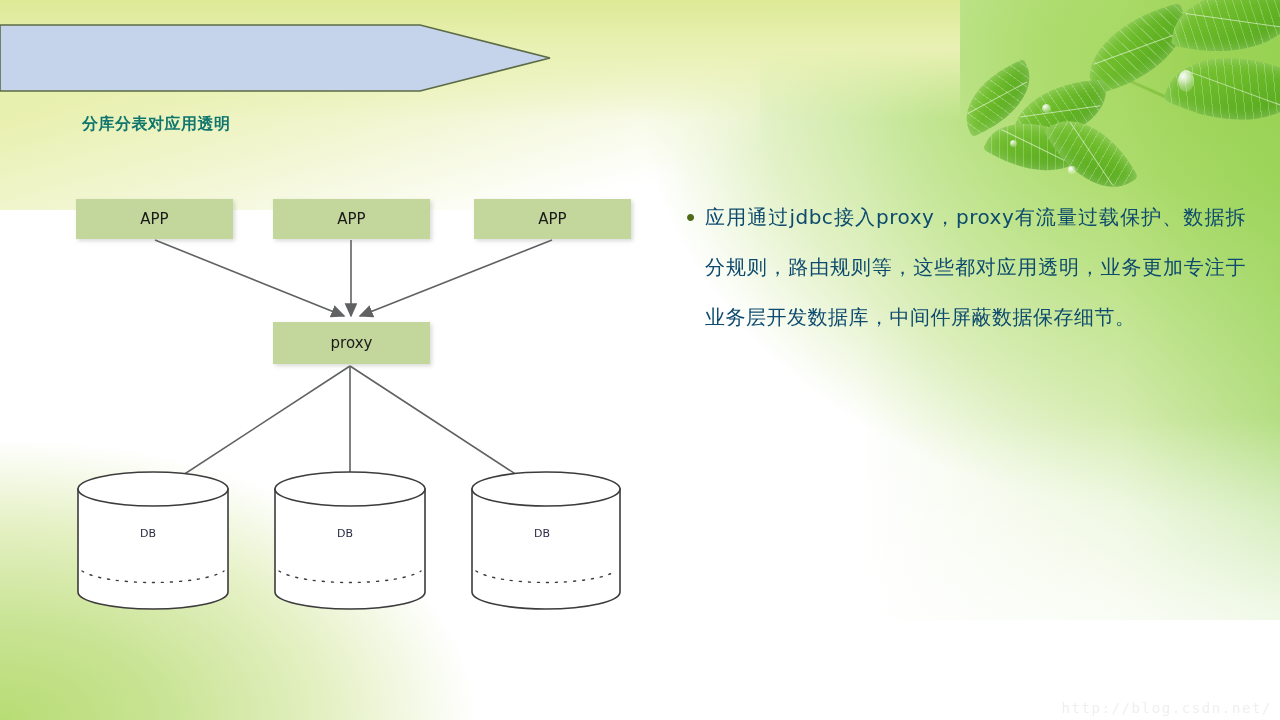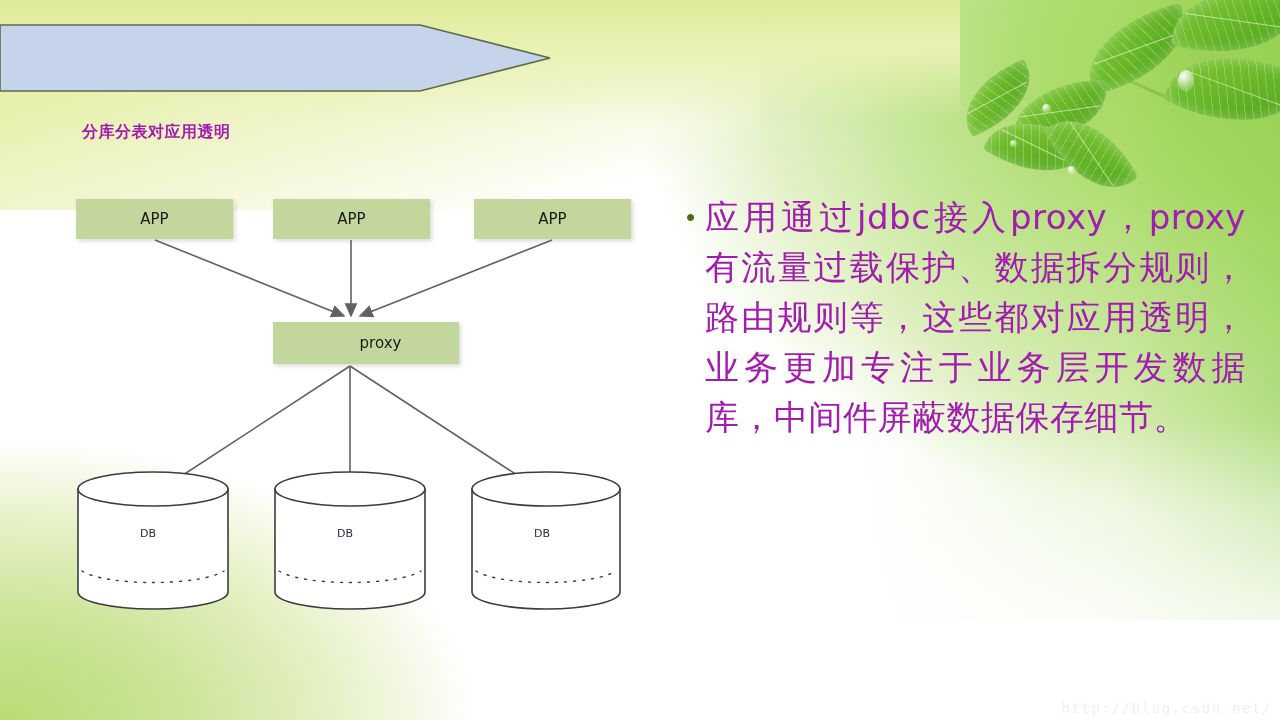--- a/index.html
+++ b/index.html
@@ -116,24 +116,24 @@
     color: #ffffff;
     letter-spacing: 3px;
     white-space: nowrap;
     text-shadow: 0 1px 0 rgba(120,140,170,.35);
     font-family: "DejaVu Sans", "Liberation Sans", sans-serif;
   }
 
   
   .subtitle {
     position: absolute;
-    left: 82px; top: 122px;
+    left: 82px; top: 114px;
     font-size: 16px;
     font-weight: bold;
-    color: #a21caf;
+    color: #0f766e;
     letter-spacing: .5px;
     white-space: nowrap;
     font-family: "DejaVu Sans", "Liberation Sans", sans-serif;
   }
 
   
   .diagram {
     position: absolute;
     left: 0; top: 0;
     width: 680px; height: 720px;
@@ -169,23 +169,23 @@
   }
   .bullet-dot {
     flex: 0 0 auto;
     font-size: 26px;
     line-height: 50px;
     color: #4f6b18;
     margin-right: 10px;
   }
   .bullet-text {
     flex: 1 1 auto;
-    font-size: 34px;
+    font-size: 20px;
     line-height: 50px;
-    color: #a21caf;
+    color: #0c4a6e;
     letter-spacing: .5px;
     text-align: justify;
     font-family: "DejaVu Sans", "Liberation Sans", sans-serif;
   }
 
   
   .watermark {
     position: absolute;
     right: 8px; bottom: 4px;
     font-size: 14px;
@@ -269,21 +269,21 @@
     <div class="node-box" style="left:76px; top:199px; width:157px; height:40px;">
       <span>APP</span>
     </div>
     <div class="node-box" style="left:273px; top:199px; width:157px; height:40px;">
       <span>APP</span>
     </div>
     <div class="node-box" style="left:474px; top:199px; width:157px; height:40px;">
       <span>APP</span>
     </div>
 
-    <div class="node-box" style="left:273px; top:322px; width:157px; height:42px;padding-left:29px;">
+    <div class="node-box" style="left:273px; top:322px; width:157px; height:42px;">
       <span>proxy</span>
     </div>
 
     <svg width="680" height="720" style="position:absolute;left:0;top:0;pointer-events:none;">
       <g stroke="#3c3c3c" stroke-width="1.6" fill="#ffffff">
         <path d="M78,489 L78,592 A75,17 0 0 0 228,592 L228,489 Z"></path>
         <ellipse cx="153" cy="489" rx="75" ry="17"></ellipse>
         <path d="M82,571 A75,17 0 0 0 224,571" fill="none" stroke="#3c3c3c" stroke-width="1.4" stroke-dasharray="2 7" stroke-linecap="round"></path>
       </g>
       <g stroke="#3c3c3c" stroke-width="1.6" fill="#ffffff">

